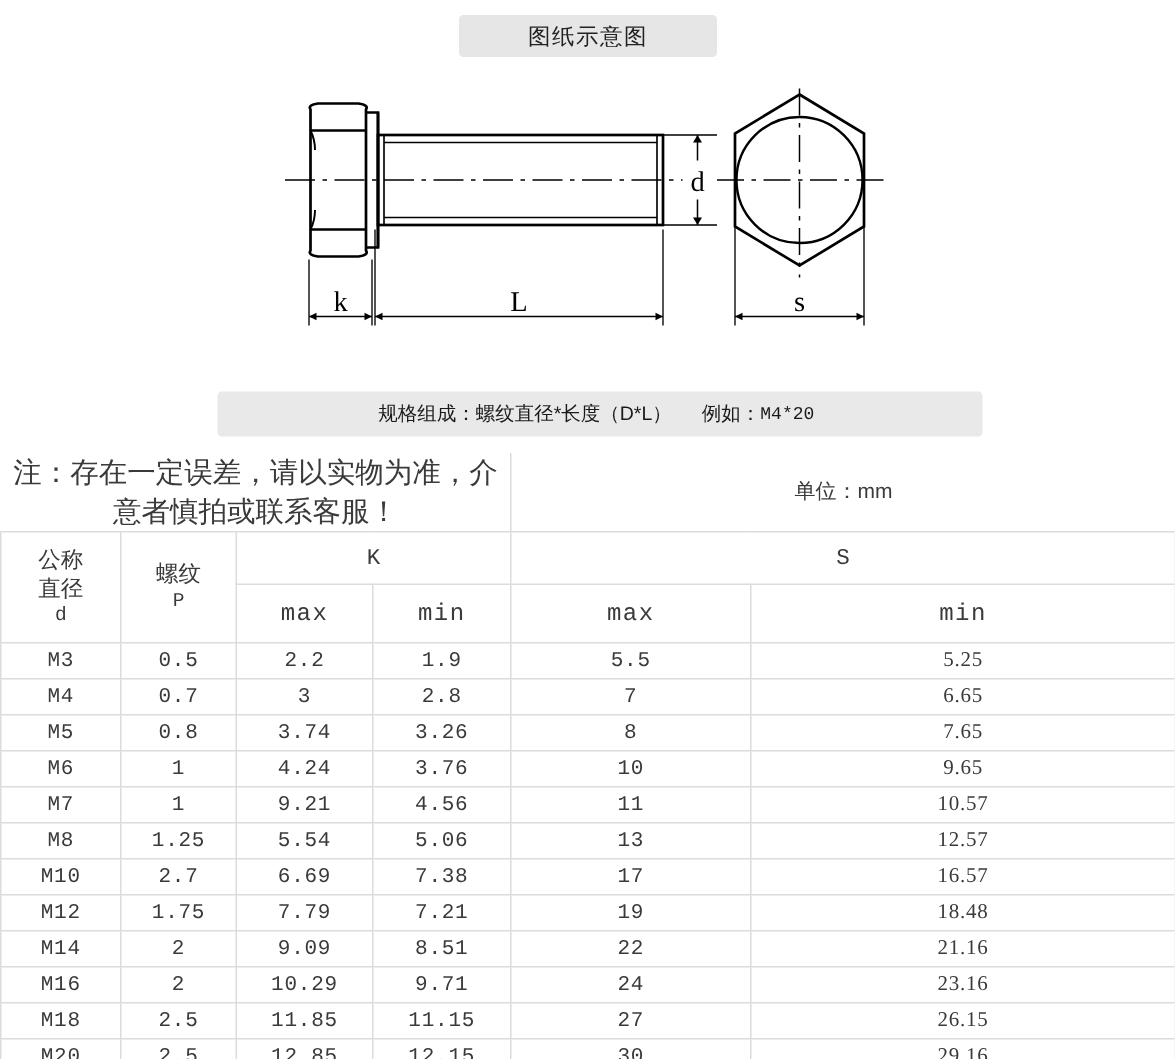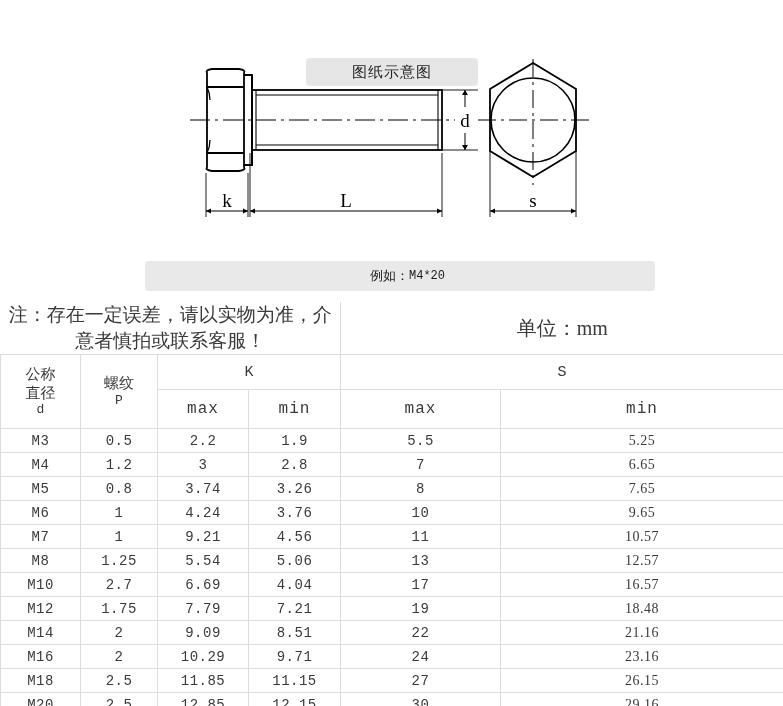--- a/index.html
+++ b/index.html
@@ -24,21 +24,20 @@
     width: 172px;
     height: 28px;
     background: #e6e6e6;
     border-radius: 3px;
     display: flex;
     align-items: center;
     justify-content: center;
     font-size: 15px;
     color: #222222;
     letter-spacing: 1px;
-    margin-top: 48px;
   }
 
   
   #drawing-area {
     position: absolute;
     left: 0;
     top: 45px;
     width: 783px;
     height: 195px;
   }
@@ -81,24 +80,23 @@
   }
   .note-cell {
     height: 50px;
     font-size: 19px;
     color: #3c3c3c;
     border-left: none !important;
     margin-left: 42px;
   }
   .unit-cell {
     height: 50px;
-    font-size: 20px;
+    font-size: 14px;
     color: #3c3c3c;
     border-right: none !important;
-    font-family: Liberation Serif, serif;
   }
   .hdr-tall {
     height: 72px;
     font-size: 15px;
     line-height: 1.22;
     color: #3a3a3a;
   }
   .hdr-tall .sub { font-size: 13px; font-family: "Liberation Mono","DejaVu Sans Mono",monospace; }
   .hdr-group {
     height: 34px;
@@ -217,20 +215,21 @@
   <g fill="#000000" font-family="Liberation Serif, DejaVu Serif, serif" font-size="19">
     <text x="465" y="82" text-anchor="middle">d</text>
     <text x="227" y="162" text-anchor="middle">k</text>
     <text x="346" y="162" text-anchor="middle">L</text>
     <text x="533" y="162" text-anchor="middle">s</text>
   </g>
 </svg>
 </div>
 
 <div id="spec-chip">
+  <span>规格组成：螺纹直径*长度（D*L）</span>
   <span style="display:inline-block;width:20px"></span>
   <span>例如：</span>
   <span class="mono">M4*20</span>
   <span style="display:inline-block;width:5px"></span>
 </div>
 
 <table id="spec-table">
   <colgroup>
     <col style="width:80px">
     <col style="width:77px">
@@ -272,21 +271,21 @@
       <tr class="data-row">
         <td class="data-cell">M3</td>
         <td class="data-cell">0.5</td>
         <td class="data-cell">2.2</td>
         <td class="data-cell">1.9</td>
         <td class="data-cell">5.5</td>
         <td class="data-cell">5.25</td>
       </tr>
       <tr class="data-row">
         <td class="data-cell">M4</td>
-        <td class="data-cell">1.2</td>
+        <td class="data-cell">0.7</td>
         <td class="data-cell">3</td>
         <td class="data-cell">2.8</td>
         <td class="data-cell">7</td>
         <td class="data-cell">6.65</td>
       </tr>
       <tr class="data-row">
         <td class="data-cell">M5</td>
         <td class="data-cell">0.8</td>
         <td class="data-cell">3.74</td>
         <td class="data-cell">3.26</td>
@@ -314,21 +313,21 @@
         <td class="data-cell">1.25</td>
         <td class="data-cell">5.54</td>
         <td class="data-cell">5.06</td>
         <td class="data-cell">13</td>
         <td class="data-cell">12.57</td>
       </tr>
       <tr class="data-row">
         <td class="data-cell">M10</td>
         <td class="data-cell">2.7</td>
         <td class="data-cell">6.69</td>
-        <td class="data-cell">4.04</td>
+        <td class="data-cell">7.38</td>
         <td class="data-cell">17</td>
         <td class="data-cell">16.57</td>
       </tr>
       <tr class="data-row">
         <td class="data-cell">M12</td>
         <td class="data-cell">1.75</td>
         <td class="data-cell">7.79</td>
         <td class="data-cell">7.21</td>
         <td class="data-cell">19</td>
         <td class="data-cell">18.48</td>

